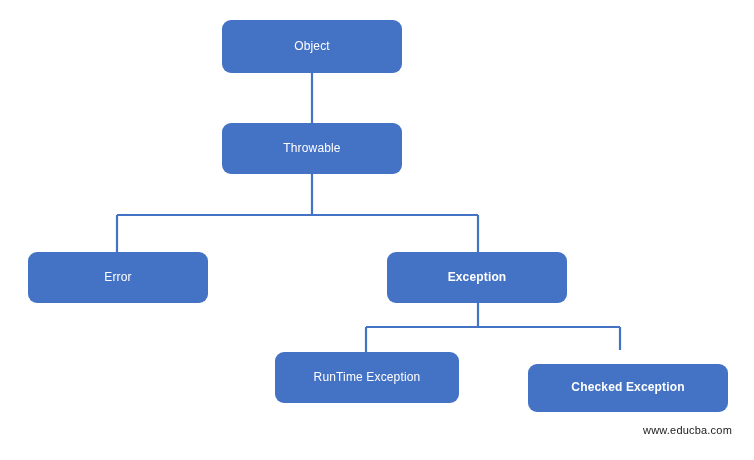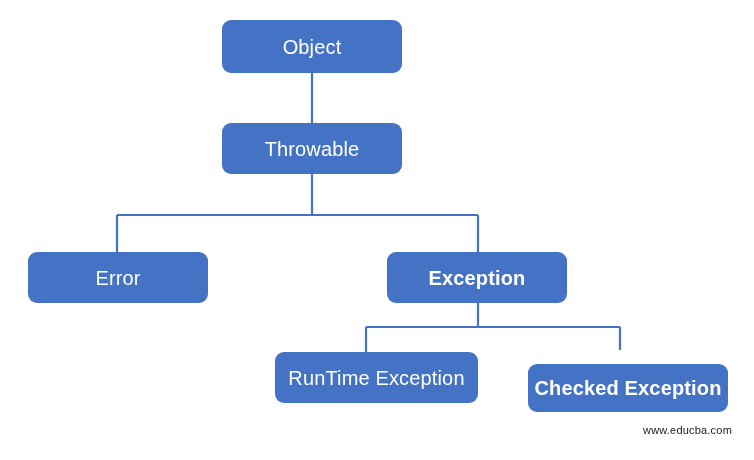--- a/index.html
+++ b/index.html
@@ -28,32 +28,32 @@
   }
   .node {
     position: absolute;
     box-sizing: border-box;
     background: #4472C4;
     border-radius: 9px;
     display: flex;
     align-items: center;
     justify-content: center;
     color: #ffffff;
-    font-size: 20px;
+    font-size: 12px;
     font-weight: 400;
     letter-spacing: 0.15px;
     text-align: center;
     line-height: 1.1;
     z-index: 2;
   }
   #node-object   { left: 222px; top: 20px;  width: 180px; height: 53px; }
   #node-throwable{ left: 222px; top: 123px; width: 180px; height: 51px; }
   #node-error    { left: 28px;  top: 252px; width: 180px; height: 51px; }
   #node-exception{ left: 387px; top: 252px; width: 180px; height: 51px; font-weight: bold; }
-  #node-runtime  { left: 275px; top: 352px; width: 203px; height: 51px; }
+  #node-runtime  { left: 275px; top: 352px; width: 184px; height: 51px; }
   #node-checked  { left: 528px; top: 364px; width: 200px; height: 48px; font-weight: bold; }
 
   #watermark {
     position: absolute;
     right: 22px;
     top: 424px;
     font-size: 11px;
     color: #1a1a1a;
     letter-spacing: 0.2px;
     z-index: 3;

